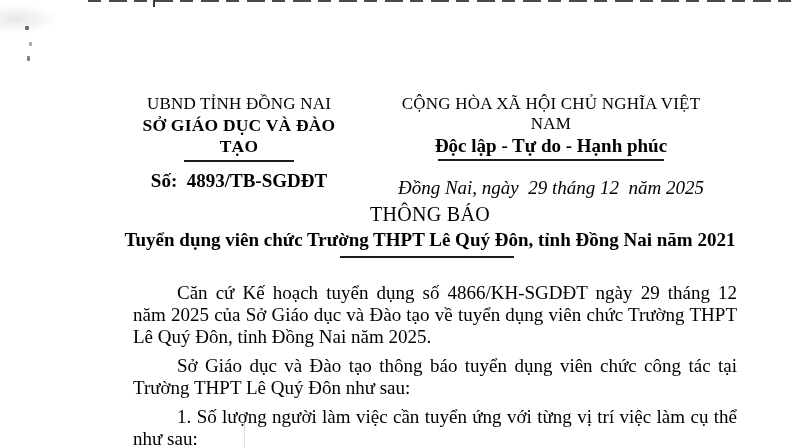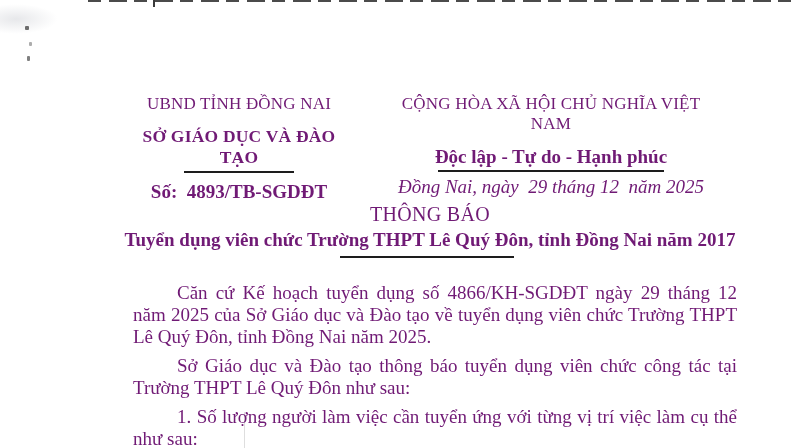--- a/index.html
+++ b/index.html
@@ -3,21 +3,21 @@
 <meta charset="utf-8">
 <style>
   html,body{margin:0;padding:0;}
   body{
     width:798px;height:448px;overflow:hidden;
     background:#f6f6f6;
     font-family:"Liberation Serif","DejaVu Serif",serif;
   }
   .page{
     position:relative;width:798px;height:448px;
-    background:#ffffff;color:#701a75;overflow:hidden;
+    background:#ffffff;color:#000000;overflow:hidden;
   }
   
   .scan-top-line{
     position:absolute;top:0;left:88px;right:0;height:2px;
     background:repeating-linear-gradient(90deg,#2b2b2b 0 13px,transparent 13px 21px,#2b2b2b 21px 39px,transparent 39px 46px);
     opacity:.85;
   }
   .scan-tick{position:absolute;left:153px;top:0;width:2px;height:7px;background:#3a3a3a;}
   .smudge{
     position:absolute;left:-12px;top:4px;width:70px;height:30px;
@@ -25,29 +25,29 @@
   }
   .speck{position:absolute;background:#4a4a4a;border-radius:1px;}
   .speck.s1{left:25px;top:26px;width:4px;height:4px;opacity:.8;}
   .speck.s2{left:29px;top:42px;width:3px;height:4px;opacity:.45;}
   .speck.s3{left:27px;top:56px;width:3px;height:5px;opacity:.7;}
   .fold-line{position:absolute;left:244px;top:412px;width:1px;height:36px;background:#dedede;}
 
   
   .hdr-left{position:absolute;left:128px;top:94px;width:222px;text-align:center;}
   .hdr-left .org-parent{font-size:17px;letter-spacing:.2px;}
-  .hdr-left .org-name{font-size:17.5px;font-weight:bold;margin-top:12px;letter-spacing:.2px;}
+  .hdr-left .org-name{font-size:17.5px;font-weight:bold;margin-top:1px;letter-spacing:.2px;}
   .hdr-left .rule{width:110px;margin:3px auto 0;border-top:2px solid #1d1d1d;}
   .hdr-left .doc-number{font-size:19px;margin-top:8px;white-space:pre-wrap;font-weight:bold;}
 
   .hdr-right{position:absolute;left:383px;top:94px;width:336px;text-align:center;}
   .hdr-right .country{font-size:17px;font-weight:normal;letter-spacing:.2px;}
-  .hdr-right .motto{font-size:19px;font-weight:bold;margin-top:12px;}
+  .hdr-right .motto{font-size:19px;font-weight:bold;margin-top:1px;}
   .hdr-right .rule{width:226px;margin:2px auto 0;border-top:2px solid #1d1d1d;}
-  .hdr-right .dateline{font-size:19px;font-style:italic;margin-top:4px;white-space:pre-wrap;text-align:center;}
+  .hdr-right .dateline{font-size:19px;font-style:italic;margin-top:16px;white-space:pre-wrap;text-align:center;}
 
   
   .doc-title{position:absolute;left:130px;top:203px;width:600px;text-align:center;
     font-size:20px;font-weight:normal;letter-spacing:.3px;}
   .doc-subtitle{position:absolute;left:118px;top:229px;width:624px;text-align:center;
     font-size:19px;font-weight:bold;}
   .subtitle-rule{position:absolute;left:340px;top:256px;width:174px;border-top:2px solid #1d1d1d;}
 
   
   .body-text{position:absolute;left:133px;top:282px;width:604px;
@@ -76,21 +76,21 @@
   </div>
 
   <div class="hdr-right">
     <div class="country">CỘNG HÒA XÃ HỘI CHỦ NGHĨA VIỆT NAM</div>
     <div class="motto">Độc lập - Tự do - Hạnh phúc</div>
     <div class="rule"></div>
     <div class="dateline">Đồng Nai, ngày  29 tháng 12  năm 2025</div>
   </div>
 
   <div class="doc-title">THÔNG BÁO</div>
-  <div class="doc-subtitle">Tuyển dụng viên chức Trường THPT Lê Quý Đôn, tỉnh Đồng Nai năm 2017</div>
+  <div class="doc-subtitle">Tuyển dụng viên chức Trường THPT Lê Quý Đôn, tỉnh Đồng Nai năm 2021</div>
   <div class="subtitle-rule"></div>
 
   <div class="body-text">
     <p>Căn cứ Kế hoạch tuyển dụng số 4866/KH-SGDĐT ngày 29 tháng 12 năm 2025 của Sở Giáo dục và Đào tạo về tuyển dụng viên chức Trường THPT Lê Quý Đôn, tỉnh Đồng Nai năm 2025.</p>
     <p>Sở Giáo dục và Đào tạo thông báo tuyển dụng viên chức công tác tại Trường THPT Lê Quý Đôn như sau:</p>
     <p class="bold">1. Số lượng người làm việc cần tuyển ứng với từng vị trí việc làm cụ thể như sau:</p>
   </div>
 
 </div>
 

